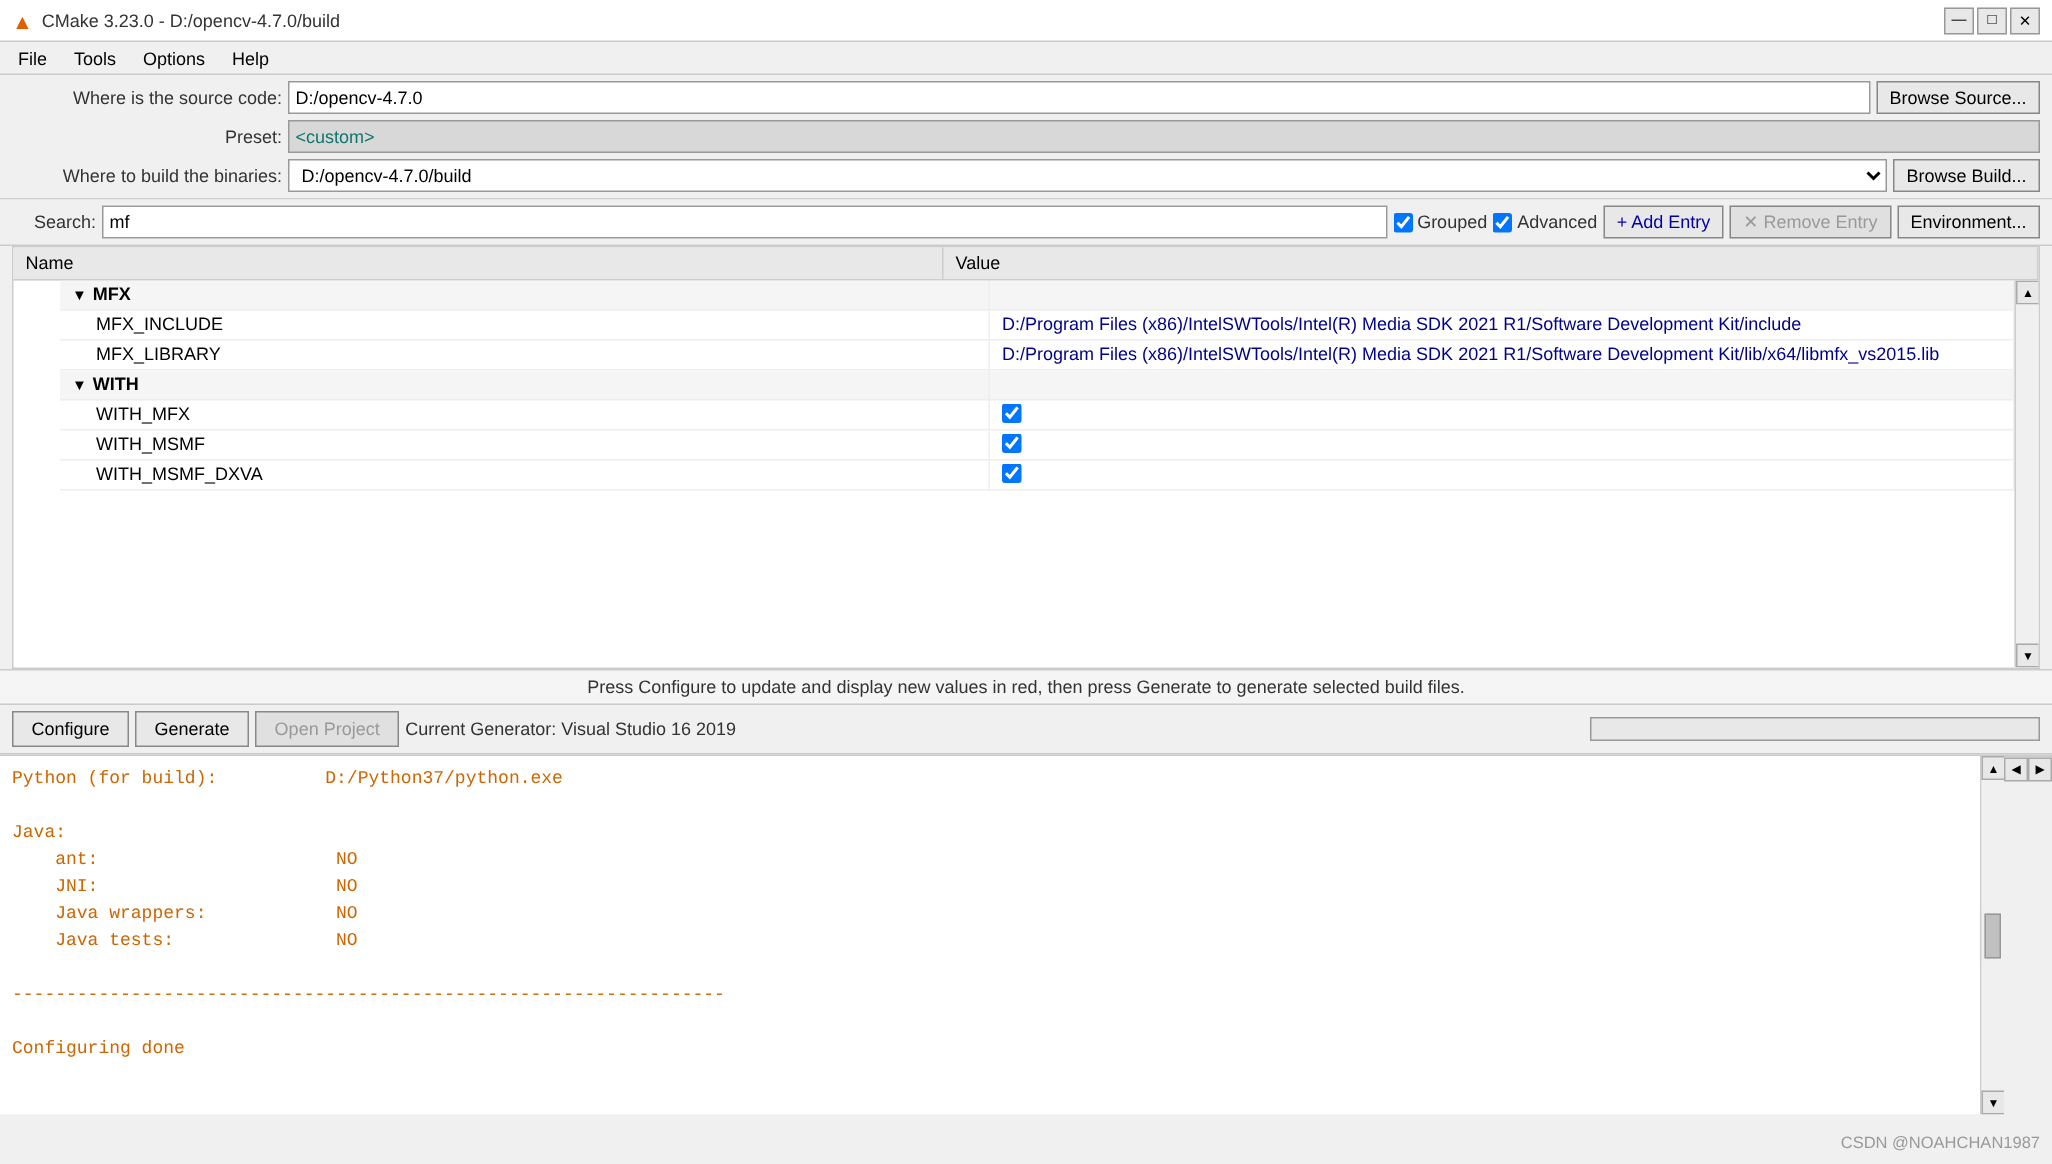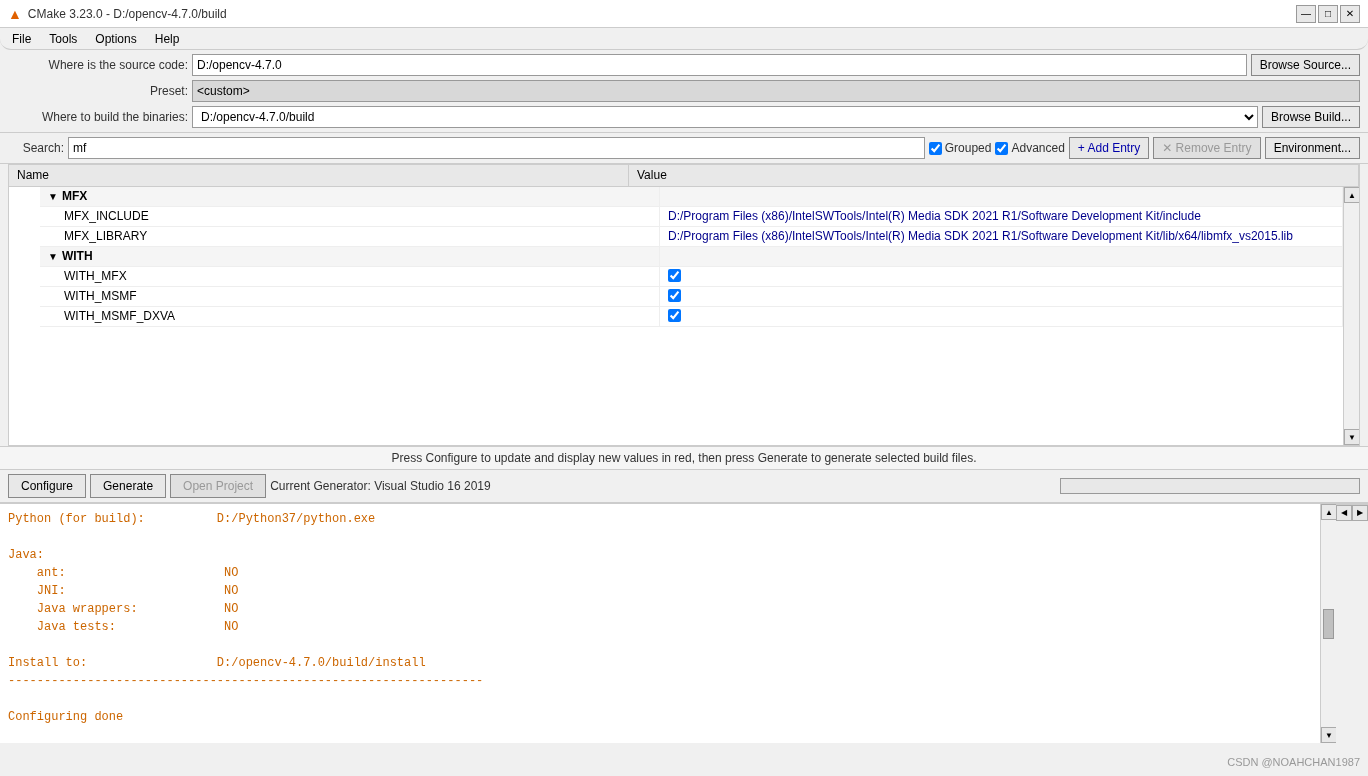--- a/index.html
+++ b/index.html
@@ -44,21 +44,20 @@
       align-items: center;
       justify-content: center;
     }
     .menu-bar {
       background: #f0f0f0;
       border-bottom: 1px solid #ccc;
       display: flex;
       padding: 2px 4px;
       gap: 2px;
       height: 22px;
-      border-radius: 11px;
     }
     .menu-item {
       padding: 2px 8px;
       cursor: pointer;
       font-size: 12px;
     }
     .toolbar {
       background: #f0f0f0;
       padding: 4px 8px;
       border-bottom: 1px solid #ccc;
@@ -331,21 +330,21 @@
 </div>
 
 <div class="toolbar">
   <div class="toolbar-row">
     <span class="toolbar-label">Where is the source code:</span>
     <input class="toolbar-input" type="text" value="D:/opencv-4.7.0" style="">
     <button class="browse-btn">Browse Source...</button>
   </div>
   <div class="toolbar-row">
     <span class="toolbar-label">Preset:</span>
-    <input class="toolbar-input disabled" type="text" value="&lt;custom&gt;" disabled="" style="background: rgb(216, 216, 216); color: #000000;">
+    <input class="toolbar-input disabled" type="text" value="&lt;custom&gt;" disabled="" style="background: rgb(216, 216, 216); color: #0f766e;">
   </div>
   <div class="toolbar-row">
     <span class="toolbar-label">Where to build the binaries:</span>
     <select class="toolbar-input" style="height:22px;font-size:12px;">
       <option>D:/opencv-4.7.0/build</option>
     </select>
     <button class="browse-btn">Browse Build...</button>
   </div>
 </div>
 
@@ -446,21 +445,20 @@
   <div class="output-wrapper">
     <div class="output-text">
       <div class="output-line orange">Python (for build):          D:/Python37/python.exe</div>
       <div class="output-line normal">&nbsp;</div>
       <div class="output-line orange">Java:</div>
       <div class="output-line orange">    ant:                      NO</div>
       <div class="output-line orange">    JNI:                      NO</div>
       <div class="output-line orange">    Java wrappers:            NO</div>
       <div class="output-line orange">    Java tests:               NO</div>
       <div class="output-line normal">&nbsp;</div>
-      <div class="output-line orange">Install to:                  D:/opencv-4.7.0/build/install</div>
       <div class="output-line orange">------------------------------------------------------------------</div>
       <div class="output-line normal">&nbsp;</div>
       <div class="output-line orange">Configuring done</div>
     </div>
     <div class="scrollbar-area">
       <div class="scroll-arrow">▲</div>
       <div style="flex:1;background:#f0f0f0;"></div>
       <div style="background:#c0c0c0;border:1px solid #999;margin:2px;height:30px;"></div>
       <div style="flex:1;background:#f0f0f0;"></div>
       <div class="scroll-arrow">▼</div>

